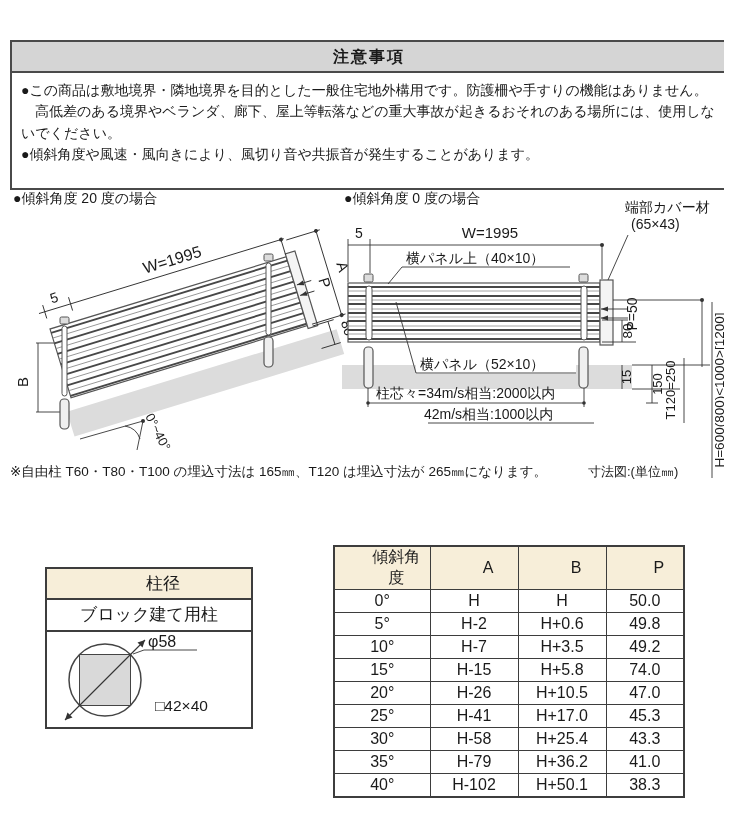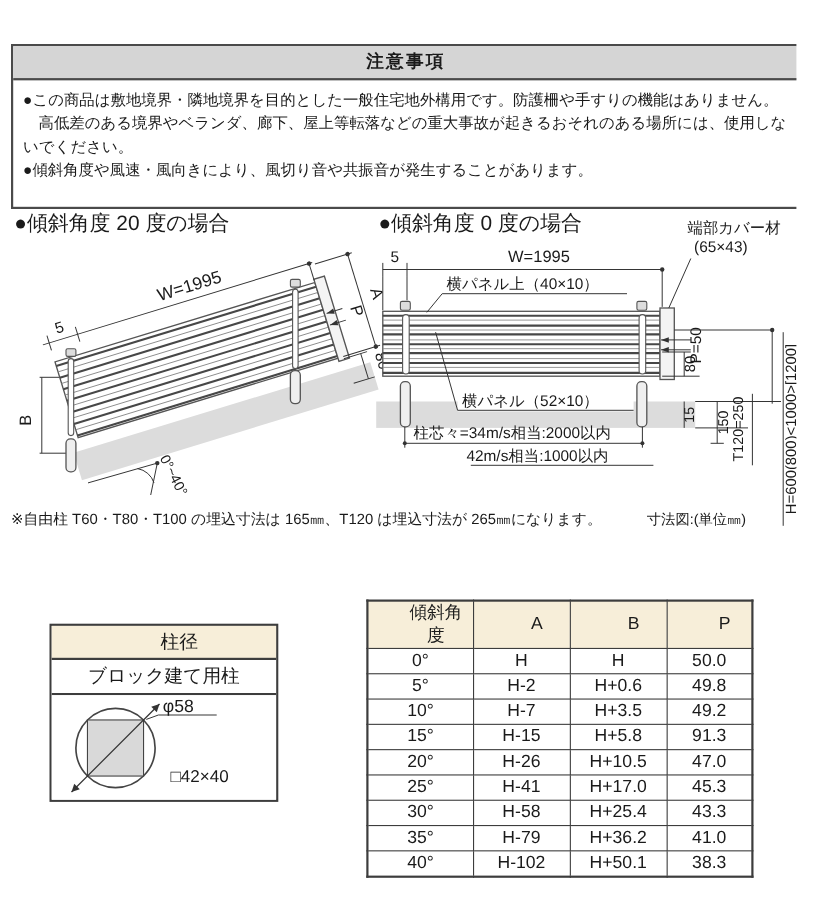--- a/index.html
+++ b/index.html
@@ -5,29 +5,29 @@
   html,body{margin:0;padding:0;background:#fff;}
   .page{position:relative;width:724px;height:839px;background:#fff;overflow:hidden;
         font-family:"Liberation Sans","DejaVu Sans",sans-serif;color:#1a1a1a;}
   .abs{position:absolute;}
   
   .notice-box{left:10px;top:40px;width:714px;border:2px solid #4a4a4a;background:#fff;}
   .notice-header{background:#d5d5d5;border-bottom:2px solid #4a4a4a;height:29px;line-height:29px;
                  text-align:center;font-size:16px;font-weight:600;letter-spacing:2px;}
   .notice-body{padding:7px 9px 23px 9px;font-size:14px;line-height:1.52;}
   
-  .sec-title{font-size:19px;white-space:nowrap;}
+  .sec-title{font-size:14px;white-space:nowrap;}
   .note{font-size:13px;white-space:nowrap;}
   
   .pillar-box{left:45px;top:567px;width:204px;border:2px solid #3d3d3d;background:#fff;}
   .pillar-header{height:29px;line-height:29px;text-align:center;font-size:17px;
                  background:#f7eed9;border-bottom:2px solid #3d3d3d;padding-left:28px;}
   .pillar-row{height:30px;line-height:30px;text-align:center;font-size:17px;
               border-bottom:2px solid #3d3d3d;background:#fff;}
-  .pillar-body{height:95px;position:relative;background:#fff;}
+  .pillar-body{height:95px;position:relative;background:#fff;border-radius:30px;}
   
   .spec-table{left:333px;top:545px;border-collapse:collapse;background:#fff;}
   .spec-table th,.spec-table td{border:1.5px solid #3d3d3d;text-align:center;
       font-size:16px;font-weight:normal;height:22px;padding:0 4px;}
   .spec-table th{background:#f7eed9;padding-left:32px;}
   .spec-table{border:2px solid #3d3d3d;}
   svg{position:absolute;overflow:visible;}
   svg text{fill:#1a1a1a;font-family:"Liberation Sans","DejaVu Sans",sans-serif;}
   .dim{stroke:#333;stroke-width:0.9;fill:none;}
   .shape{stroke:#555;stroke-width:1.2;fill:#fff;}
@@ -293,21 +293,21 @@
       <tr>
         <td>10°</td>
         <td>H-7</td>
         <td>H+3.5</td>
         <td>49.2</td>
       </tr>
       <tr>
         <td>15°</td>
         <td>H-15</td>
         <td>H+5.8</td>
-        <td>91.3</td>
+        <td>74.0</td>
       </tr>
       <tr>
         <td>20°</td>
         <td>H-26</td>
         <td>H+10.5</td>
         <td>47.0</td>
       </tr>
       <tr>
         <td>25°</td>
         <td>H-41</td>

